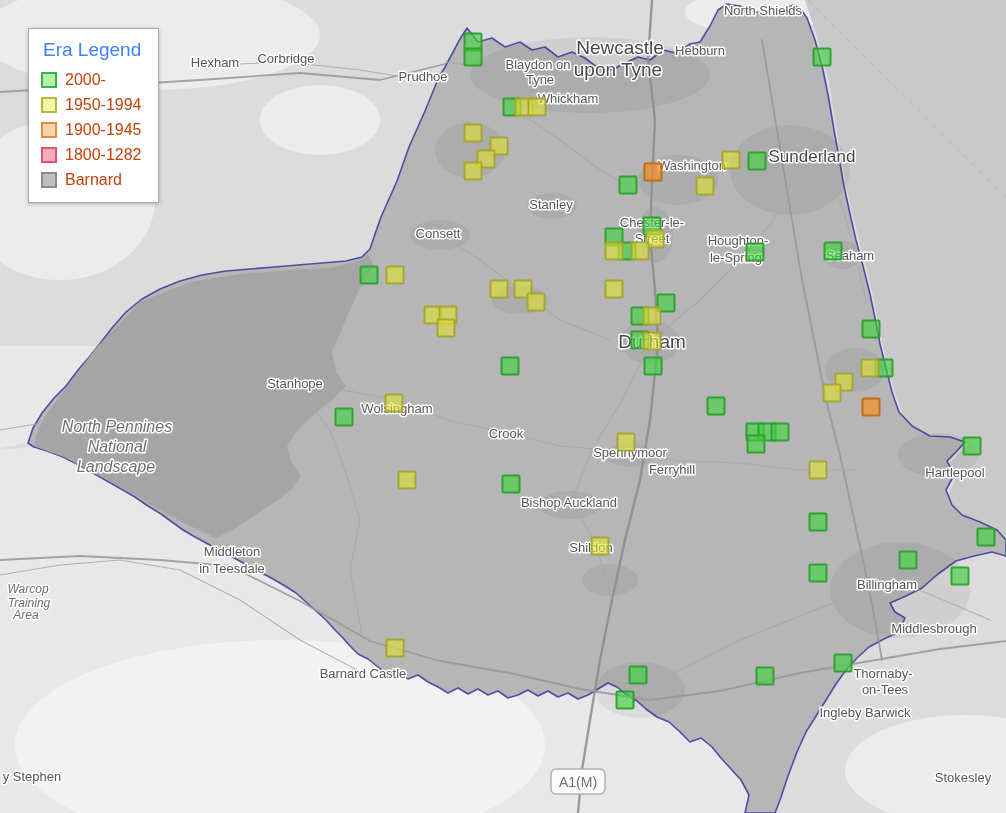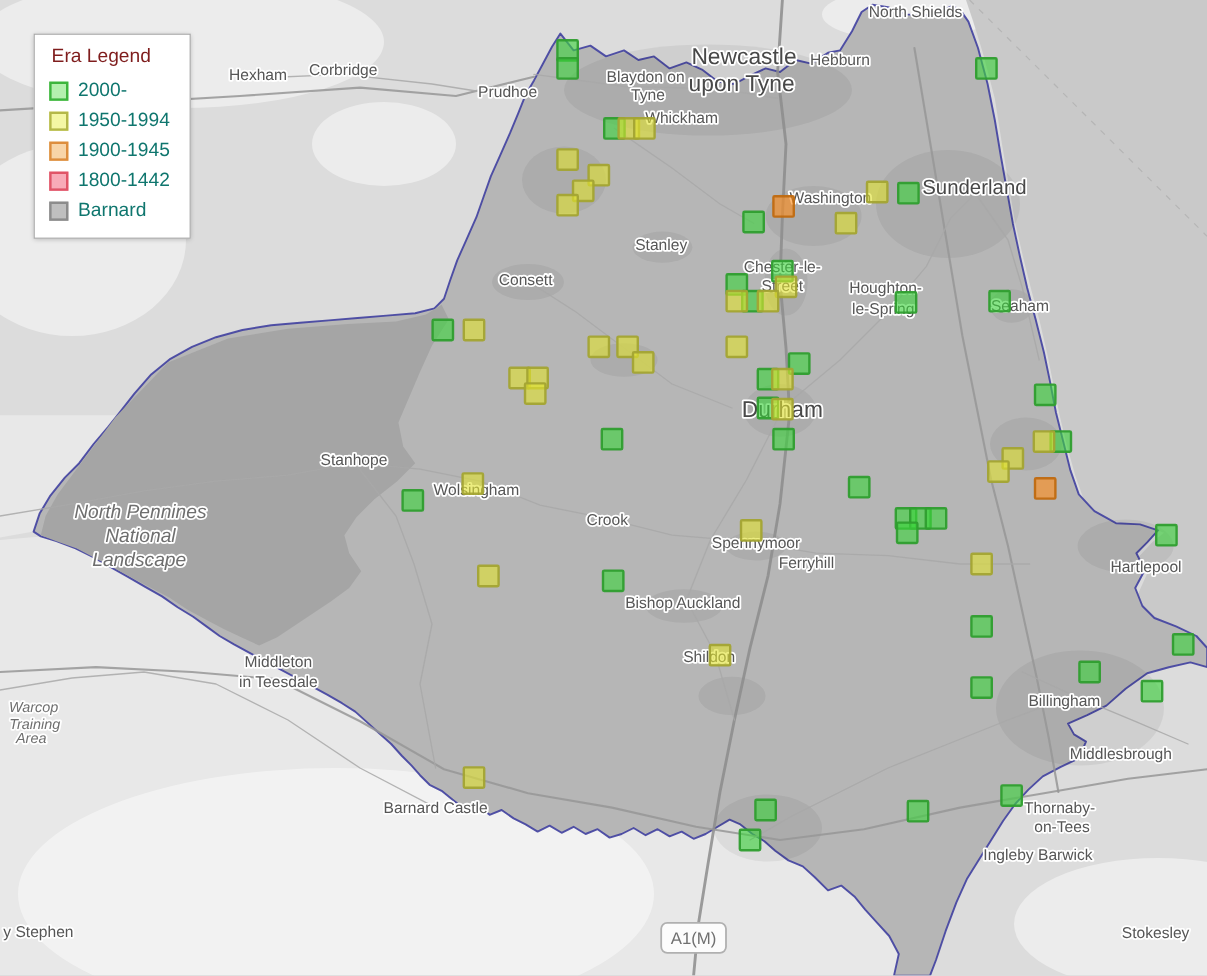--- a/index.html
+++ b/index.html
@@ -3,23 +3,23 @@
 <meta charset="utf-8">
 <style>
   html,body{margin:0;padding:0;background:#dcdcdc;}
   #viewport{position:relative;width:1006px;height:813px;overflow:hidden;
     font-family:"Liberation Sans",sans-serif;background:#dcdcdc;}
   #map-svg{position:absolute;left:0;top:0;display:block;}
   
   #era-legend{position:absolute;left:28px;top:28px;background:#ffffff;
     border:1px solid #a9a9a9;box-shadow:0 1px 4px rgba(0,0,0,.25);
     padding:8px 16px 10px 12px;z-index:10;min-width:96px;}
-  #era-legend .legend-title{font-size:16px;color:#7f1d1d;margin:2px 0 6px 2px;}
+  #era-legend .legend-title{font-size:19px;color:#3b82f6;margin:2px 0 6px 2px;}
   #era-legend ul{list-style:none;margin:0;padding:0;}
-  #era-legend li{display:flex;align-items:center;height:25px;font-size:16px;color:#0f766e;}
+  #era-legend li{display:flex;align-items:center;height:25px;font-size:16px;color:#c2410c;}
   #era-legend .swatch{width:12px;height:12px;border:2px solid #000;margin-right:8px;flex:0 0 auto;}
   .maplabel{font-family:"Liberation Sans",sans-serif;}
 </style>
 </head>
 <body>
 
 <div id="viewport">
   <svg id="map-svg" width="1006" height="813" viewBox="0 0 1006 813">
       <rect x="0" y="0" width="1006" height="813" fill="#dcdcdc"></rect>
       <path d="M0,448 L28,443 33,428 42,413 54,398 66,386 78,370 90,356 98,346 0,346 Z M0,450 L34,447 47,451 63,457 79,465 93,473 107,481 121,489 135,497 148,506 161,514 172,522 183,530 195,537 208,544 221,551 234,558 247,565 260,572 273,579 285,586 296,593 306,602 316,611 326,620 335,630 343,638 350,646 358,654 368,659 378,667 388,675 398,671 408,679 418,675 428,682 438,687 448,693 458,688 468,694 478,689 488,695 498,691 508,698 518,695 528,690 538,696 548,691 558,697 568,693 578,699 588,695 598,689 608,683 617,687 627,695 637,701 646,709 657,717 669,722 679,731 690,742 701,738 712,747 721,758 731,769 741,780 749,795 745,813 L0,813 Z" fill="#e8e8e8" stroke="none"></path>
@@ -192,21 +192,21 @@
         <li>
           <span class="swatch" style="background: rgb(244, 247, 164); border-color: rgb(180, 184, 73);"></span>
           <span>1950-1994</span>
         </li>
         <li>
           <span class="swatch" style="background: rgb(248, 213, 168); border-color: rgb(221, 142, 62);"></span>
           <span>1900-1945</span>
         </li>
         <li>
           <span class="swatch" style="background: rgb(248, 171, 184); border-color: rgb(224, 85, 104);"></span>
-          <span>1800-1442</span>
+          <span>1800-1282</span>
         </li>
         <li>
           <span class="swatch" style="background: rgb(191, 191, 191); border-color: rgb(140, 140, 140);"></span>
           <span>Barnard</span>
         </li>
       </ul>
   </div>
 </div>
 
 </body></html>

